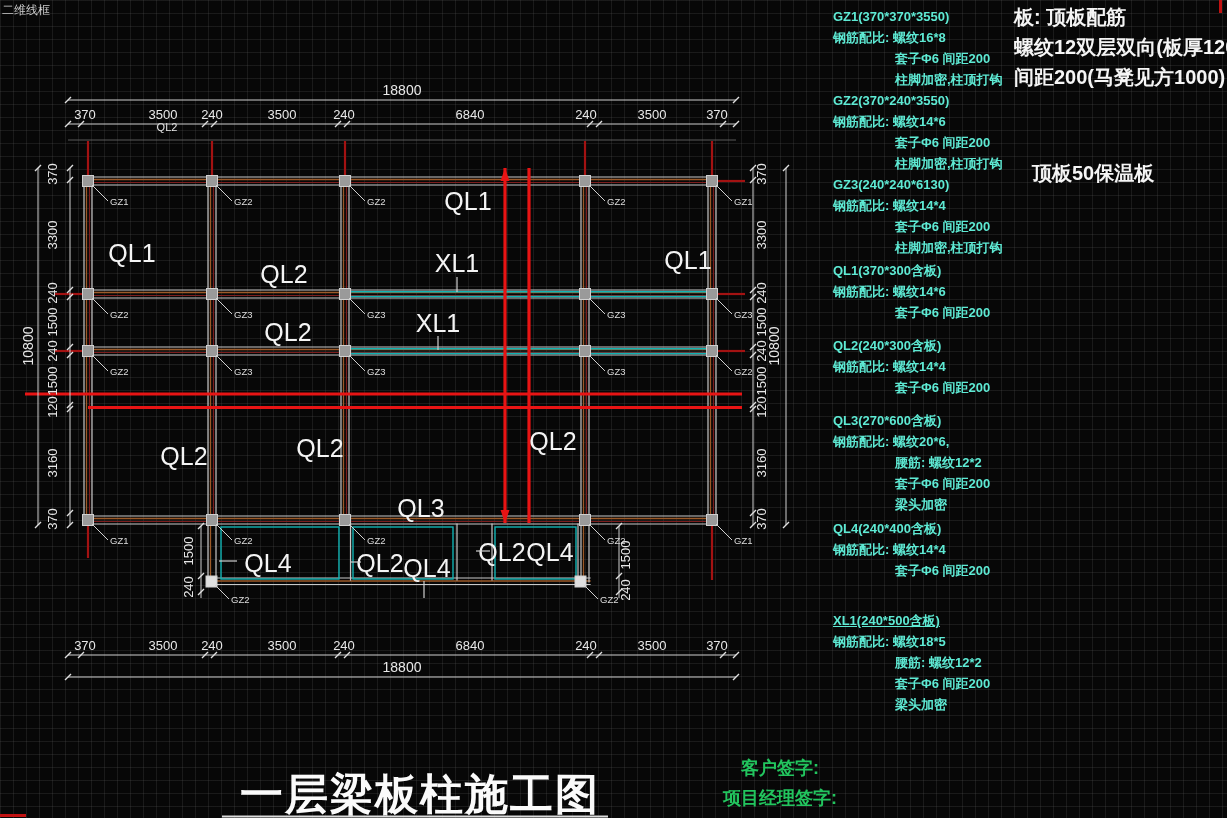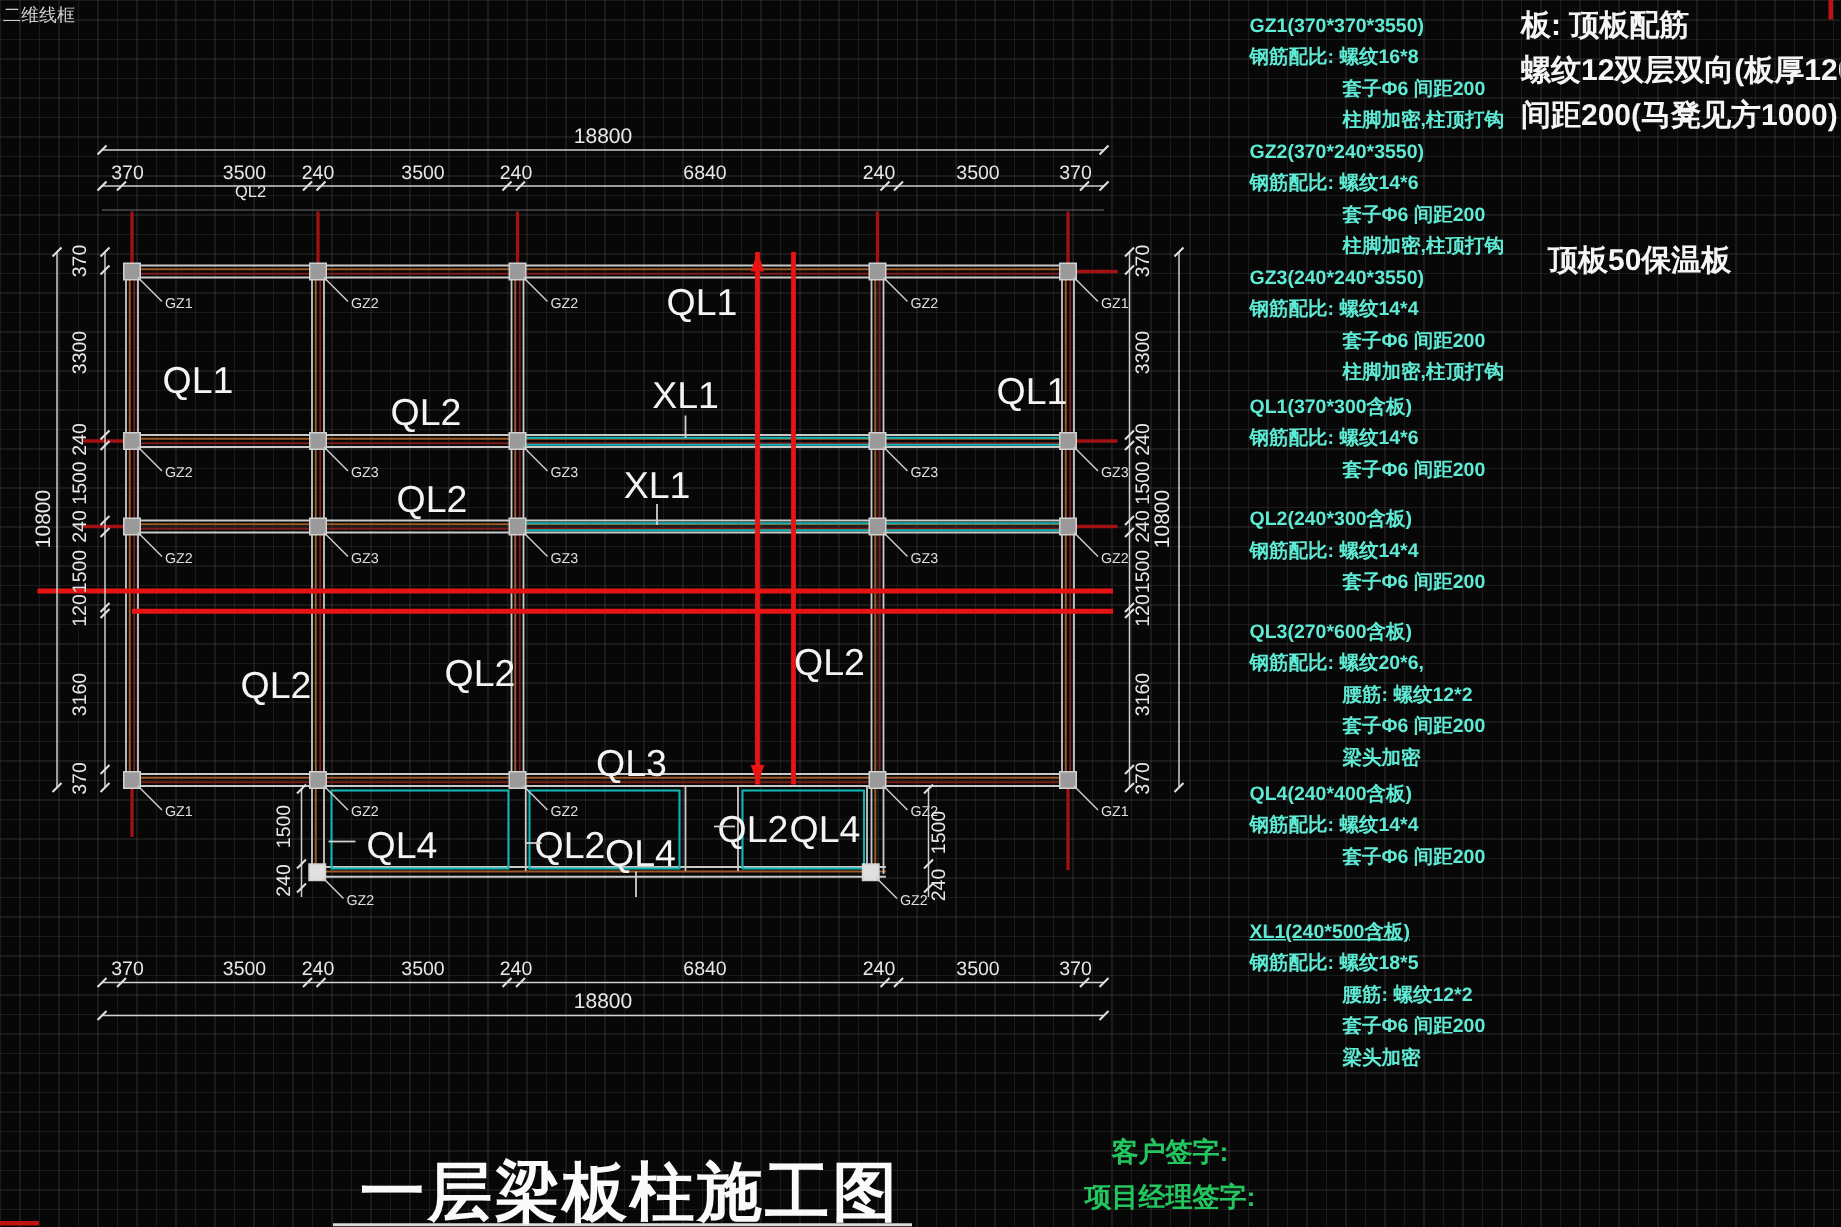--- a/index.html
+++ b/index.html
@@ -338,21 +338,21 @@
 
   <div class="specs">
     <div>GZ1(370*370*3550)</div>
     <div>钢筋配比: 螺纹16*8</div>
     <div class="ind">套子Φ6 间距200</div>
     <div class="ind">柱脚加密,柱顶打钩</div>
     <div>GZ2(370*240*3550)</div>
     <div>钢筋配比: 螺纹14*6</div>
     <div class="ind">套子Φ6 间距200</div>
     <div class="ind">柱脚加密,柱顶打钩</div>
-    <div>GZ3(240*240*3550)</div>
+    <div>GZ3(240*240*6130)</div>
     <div>钢筋配比: 螺纹14*4</div>
     <div class="ind">套子Φ6 间距200</div>
     <div class="ind">柱脚加密,柱顶打钩</div>
     <div class="g2">QL1(370*300含板)</div>
     <div>钢筋配比: 螺纹14*6</div>
     <div class="ind">套子Φ6 间距200</div>
     <div class="g12">QL2(240*300含板)</div>
     <div>钢筋配比: 螺纹14*4</div>
     <div class="ind">套子Φ6 间距200</div>
     <div class="g12">QL3(270*600含板)</div>

